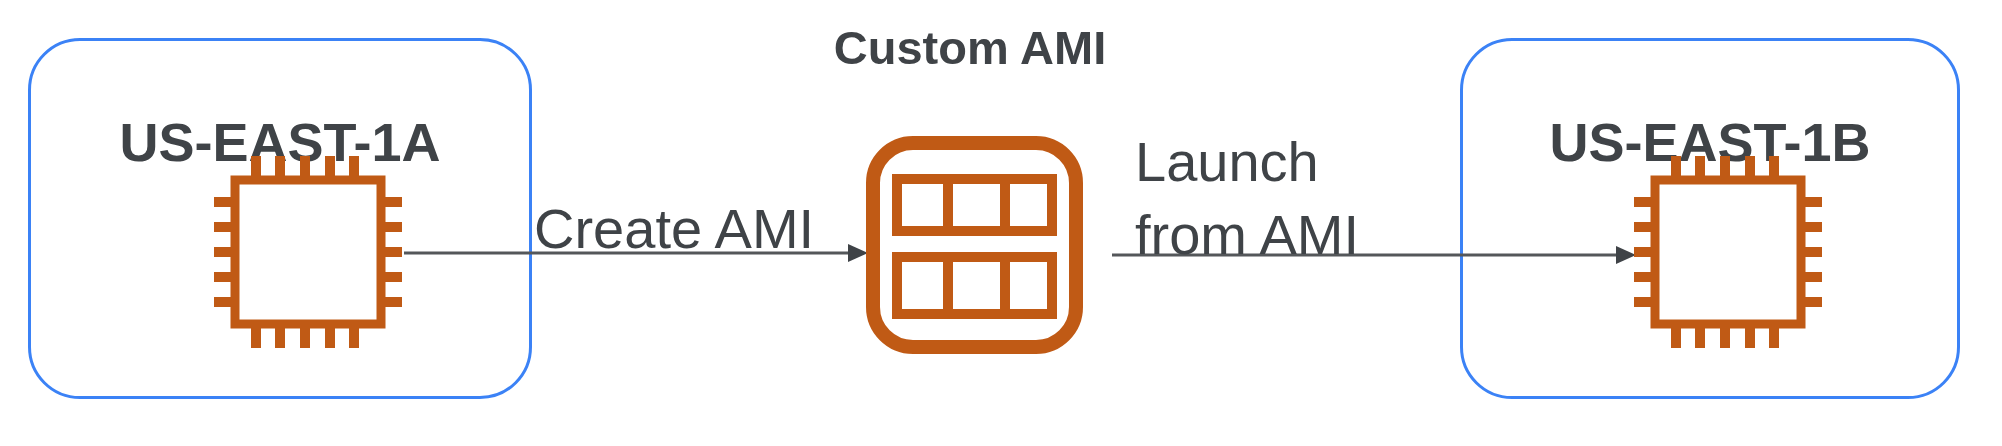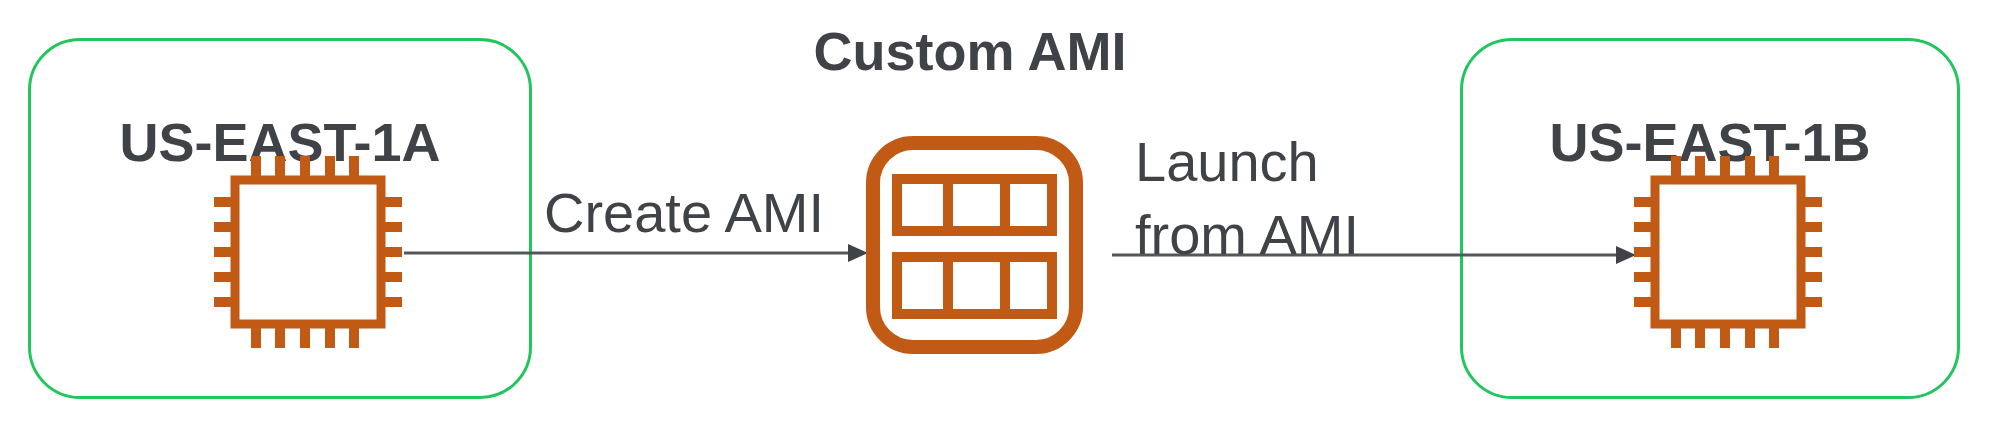--- a/index.html
+++ b/index.html
@@ -8,21 +8,21 @@
     width: 2002px;
     height: 446px;
     background: #ffffff;
     font-family: "Liberation Sans", sans-serif;
     overflow: hidden;
   }
   .zone-box {
     position: absolute;
     top: 38px;
     height: 361px;
-    border: 3px solid #22c55e;
+    border: 3px solid #3b82f6;
     border-radius: 52px;
     background: #ffffff;
     box-sizing: border-box;
   }
   #zone-a { left: 28px;   width: 504px; }
   #zone-b { left: 1460px; width: 500px; }
   .zone-label {
     position: absolute;
     top: 70px;
     width: 100%;
@@ -31,35 +31,35 @@
     font-weight: bold;
     color: #3f4347;
     letter-spacing: 0px;
   }
   .diagram-title {
     position: absolute;
     left: 770px;
     top: 20px;
     width: 400px;
     text-align: center;
-    font-size: 54px;
+    font-size: 47px;
     font-weight: bold;
     color: #3f4347;
   }
   .arrow-label {
     color: #3f4347;
     font-size: 56px;
     position: absolute;
     margin-top: 18px;
   }
   #create-ami-label {
     left: 534px;
-    top: 162px;
+    top: 178px;
     width: 300px;
-    text-align: center;
+    text-align: left;
     white-space: nowrap;
   }
   #launch-ami-label {
     left: 1135px;
     top: 108px;
     width: 260px;
     line-height: 1.3;
     text-align: left;
   }
   .chip-svg   { position: absolute; top: 156px; width: 188px; height: 192px; }

